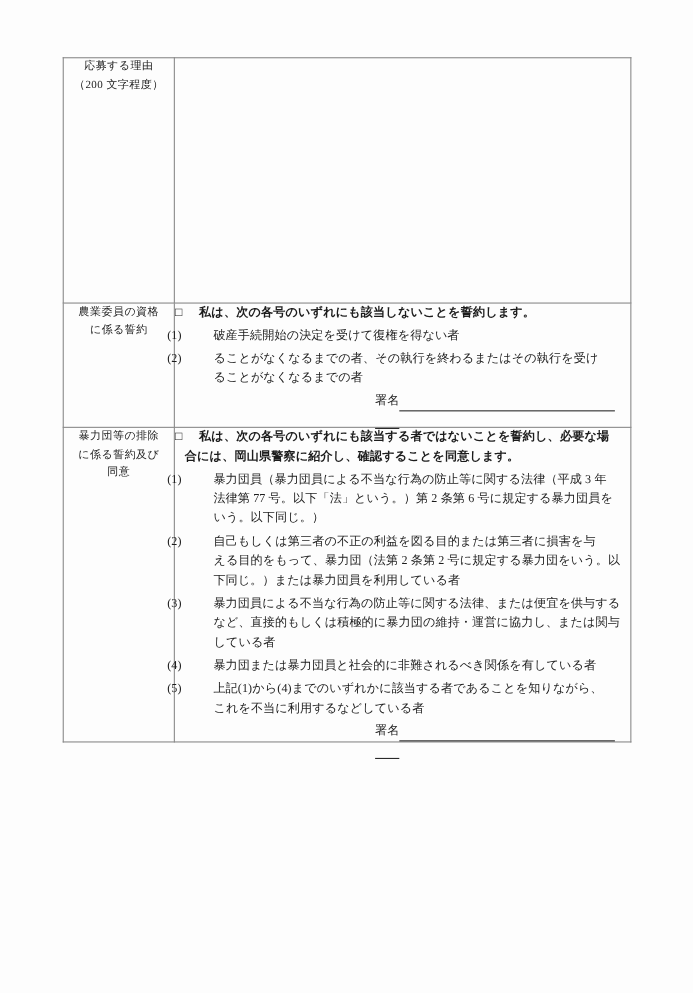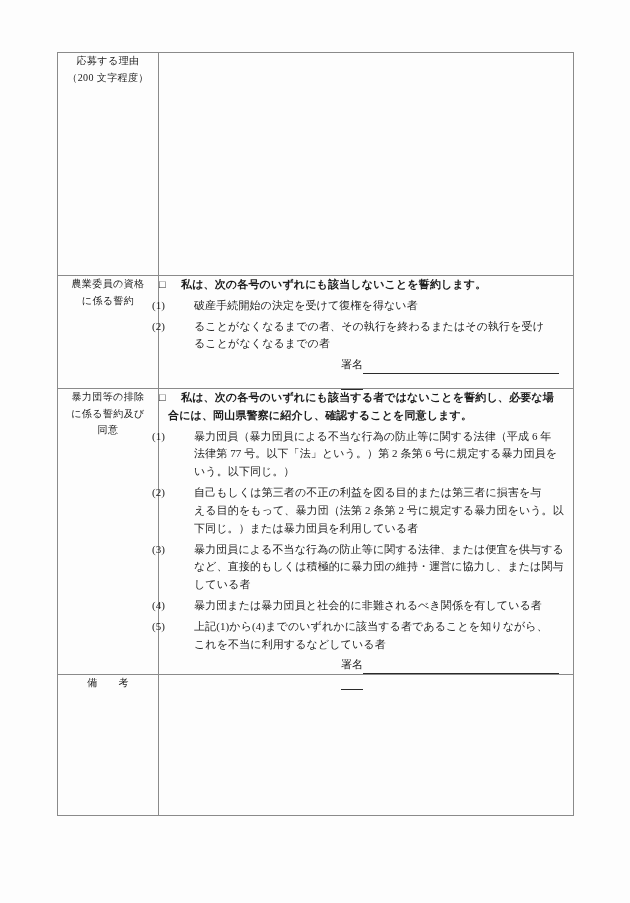--- a/index.html
+++ b/index.html
@@ -156,39 +156,31 @@
 
       <tr class="row-bouryoku">
         <td class="label-cell">
           <span class="lbl-line">暴力団等の排除</span>
           <span class="lbl-line">に係る誓約及び</span>
           <span class="lbl-line">同意</span>
         </td>
         <td class="content-cell">
           <span class="pledge-head"><span class="cb">□</span><span>私は、次の各号のいずれにも該当する者ではないことを誓約し、必要な場</span><span class="hang">合には、岡山県警察に紹介し、確認することを同意します。</span></span>
 
-          <span class="item"><span class="num">(1)</span><span>暴力団員（暴力団員による不当な行為の防止等に関する法律（平成 6 年</span><span class="cont">法律第 77 号。以下「法」という。）第 2 条第 6 号に規定する暴力団員を</span><span class="cont">いう。以下同じ。）</span></span>
+          <span class="item"><span class="num">(1)</span><span>暴力団員（暴力団員による不当な行為の防止等に関する法律（平成 3 年</span><span class="cont">法律第 77 号。以下「法」という。）第 2 条第 6 号に規定する暴力団員を</span><span class="cont">いう。以下同じ。）</span></span>
 
           <span class="item"><span class="num">(2)</span><span>自己もしくは第三者の不正の利益を図る目的または第三者に損害を与</span><span class="cont">える目的をもって、暴力団（法第 2 条第 2 号に規定する暴力団をいう。以</span><span class="cont">下同じ。）または暴力団員を利用している者</span></span>
 
           <span class="item"><span class="num">(3)</span><span>暴力団員による不当な行為の防止等に関する法律、または便宜を供与する</span><span class="cont">など、直接的もしくは積極的に暴力団の維持・運営に協力し、または関与</span><span class="cont">している者</span></span>
 
           <span class="item"><span class="num">(4)</span><span>暴力団または暴力団員と社会的に非難されるべき関係を有している者</span></span>
 
           <span class="item"><span class="num">(5)</span><span>上記(1)から(4)までのいずれかに該当する者であることを知りながら、</span><span class="cont">これを不当に利用するなどしている者</span></span>
 
           <span class="sig-wrap"><span class="sig-label">署名</span><span class="sig-line"></span></span>
         </td>
       </tr>
 
-      <tr class="row-remarks">
-        <td class="label-cell">
-          <span class="lbl-line">備　　考</span>
-        </td>
-        <td class="content-cell">
-          <span class="blank-area"></span>
-        </td>
-      </tr>
 
     </tbody>
   </table>
 
 </div>
 
 </body></html>

